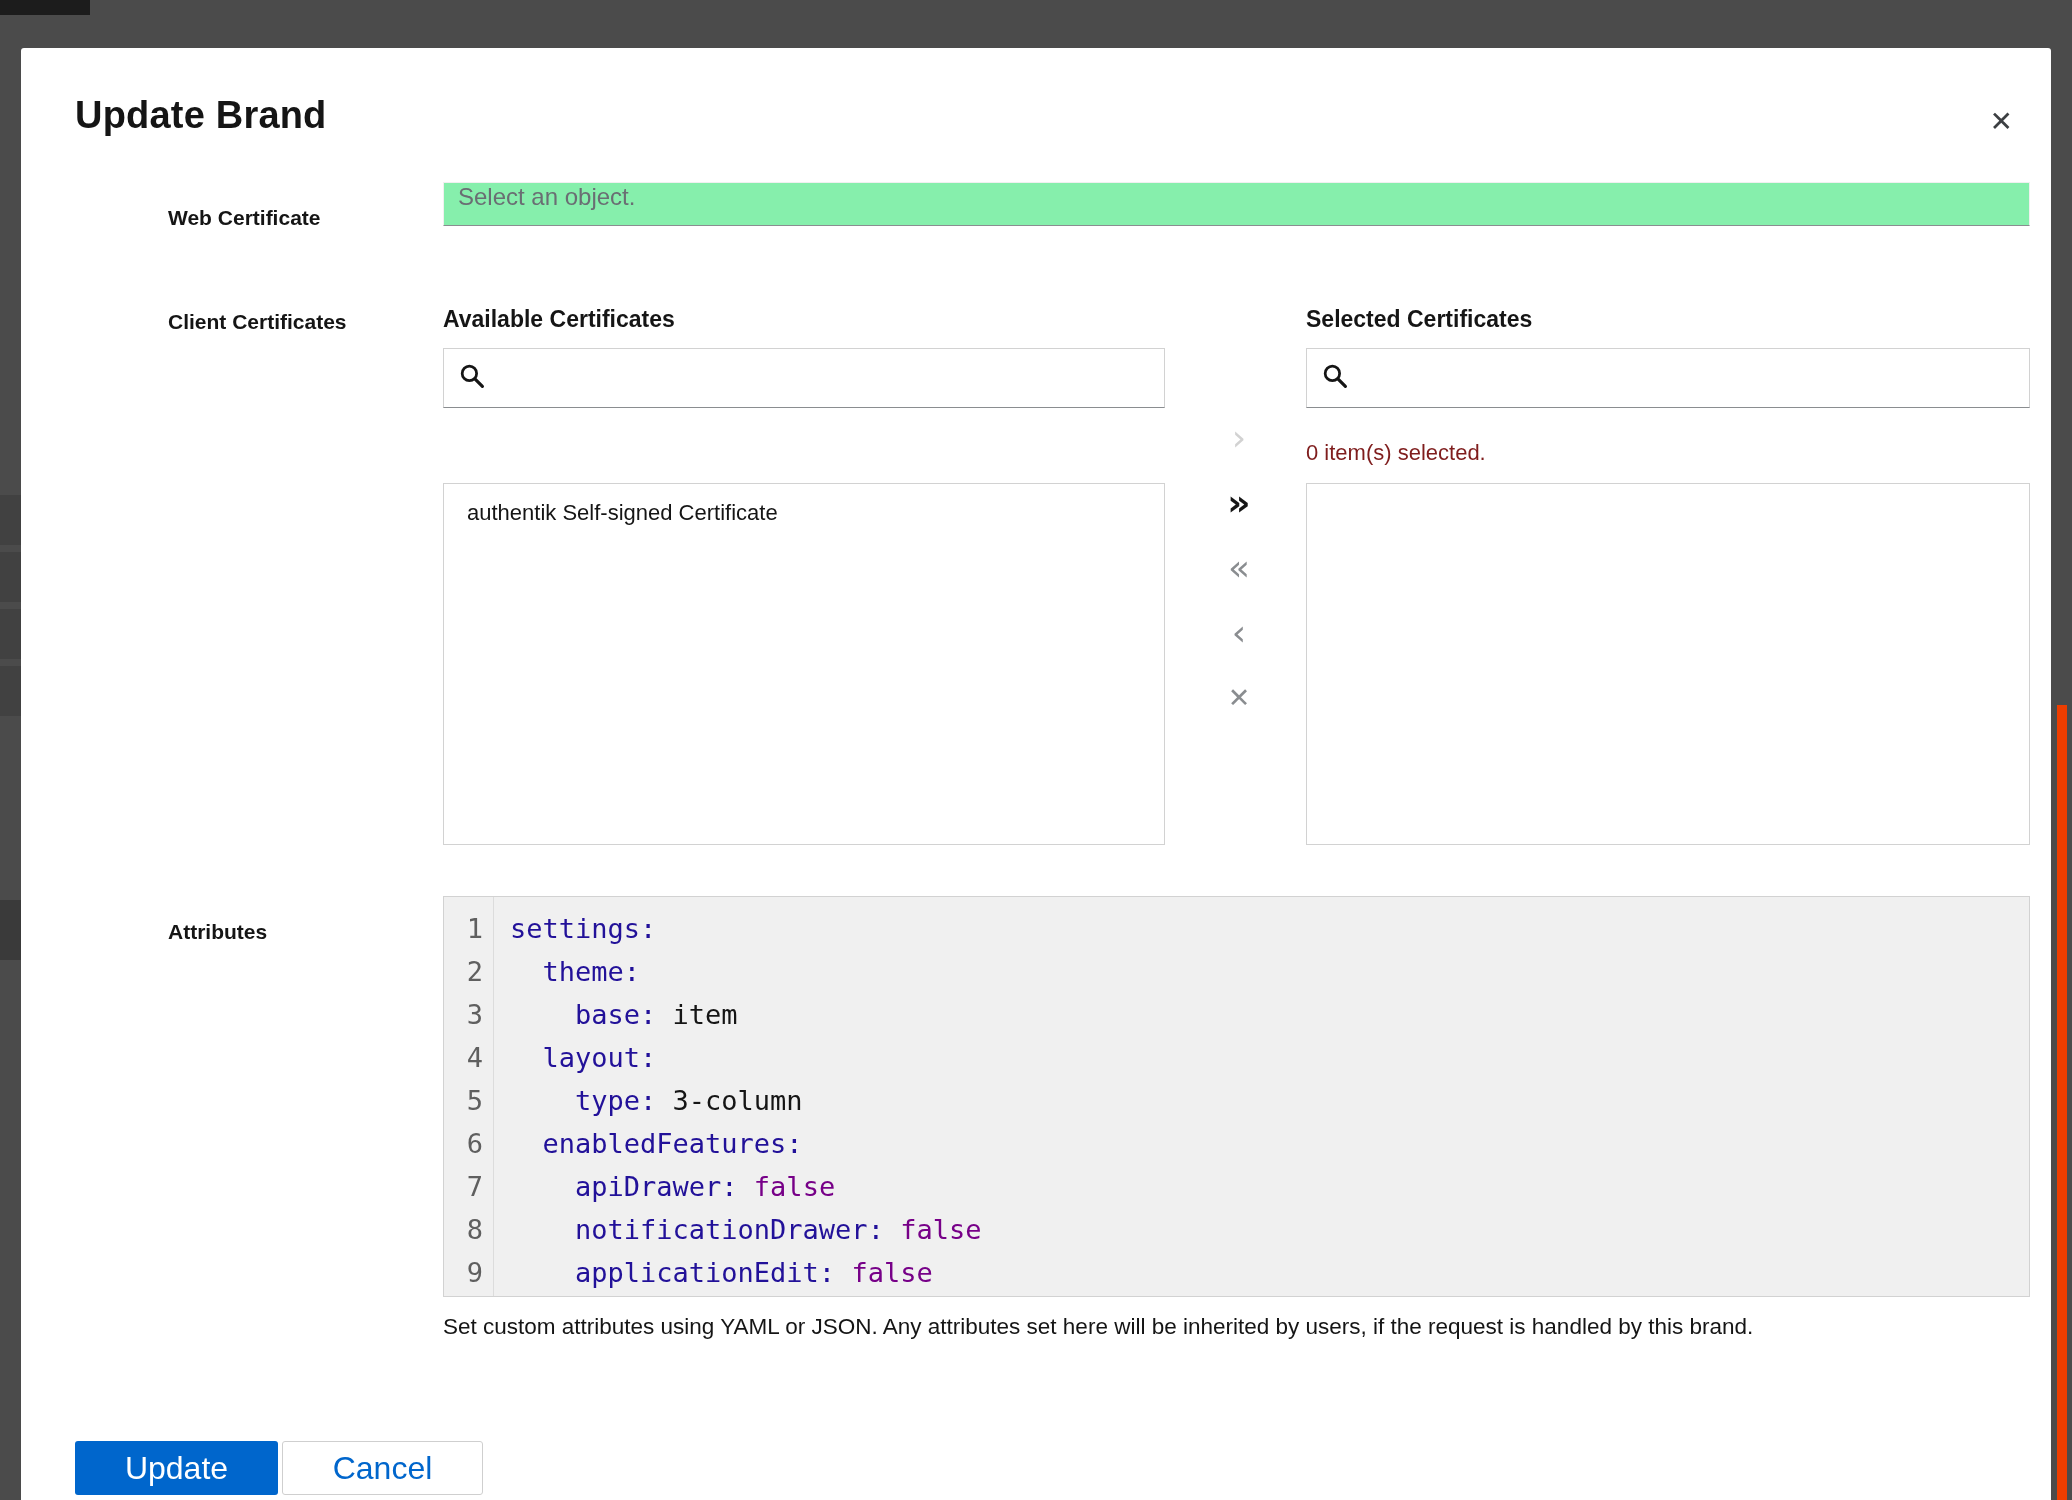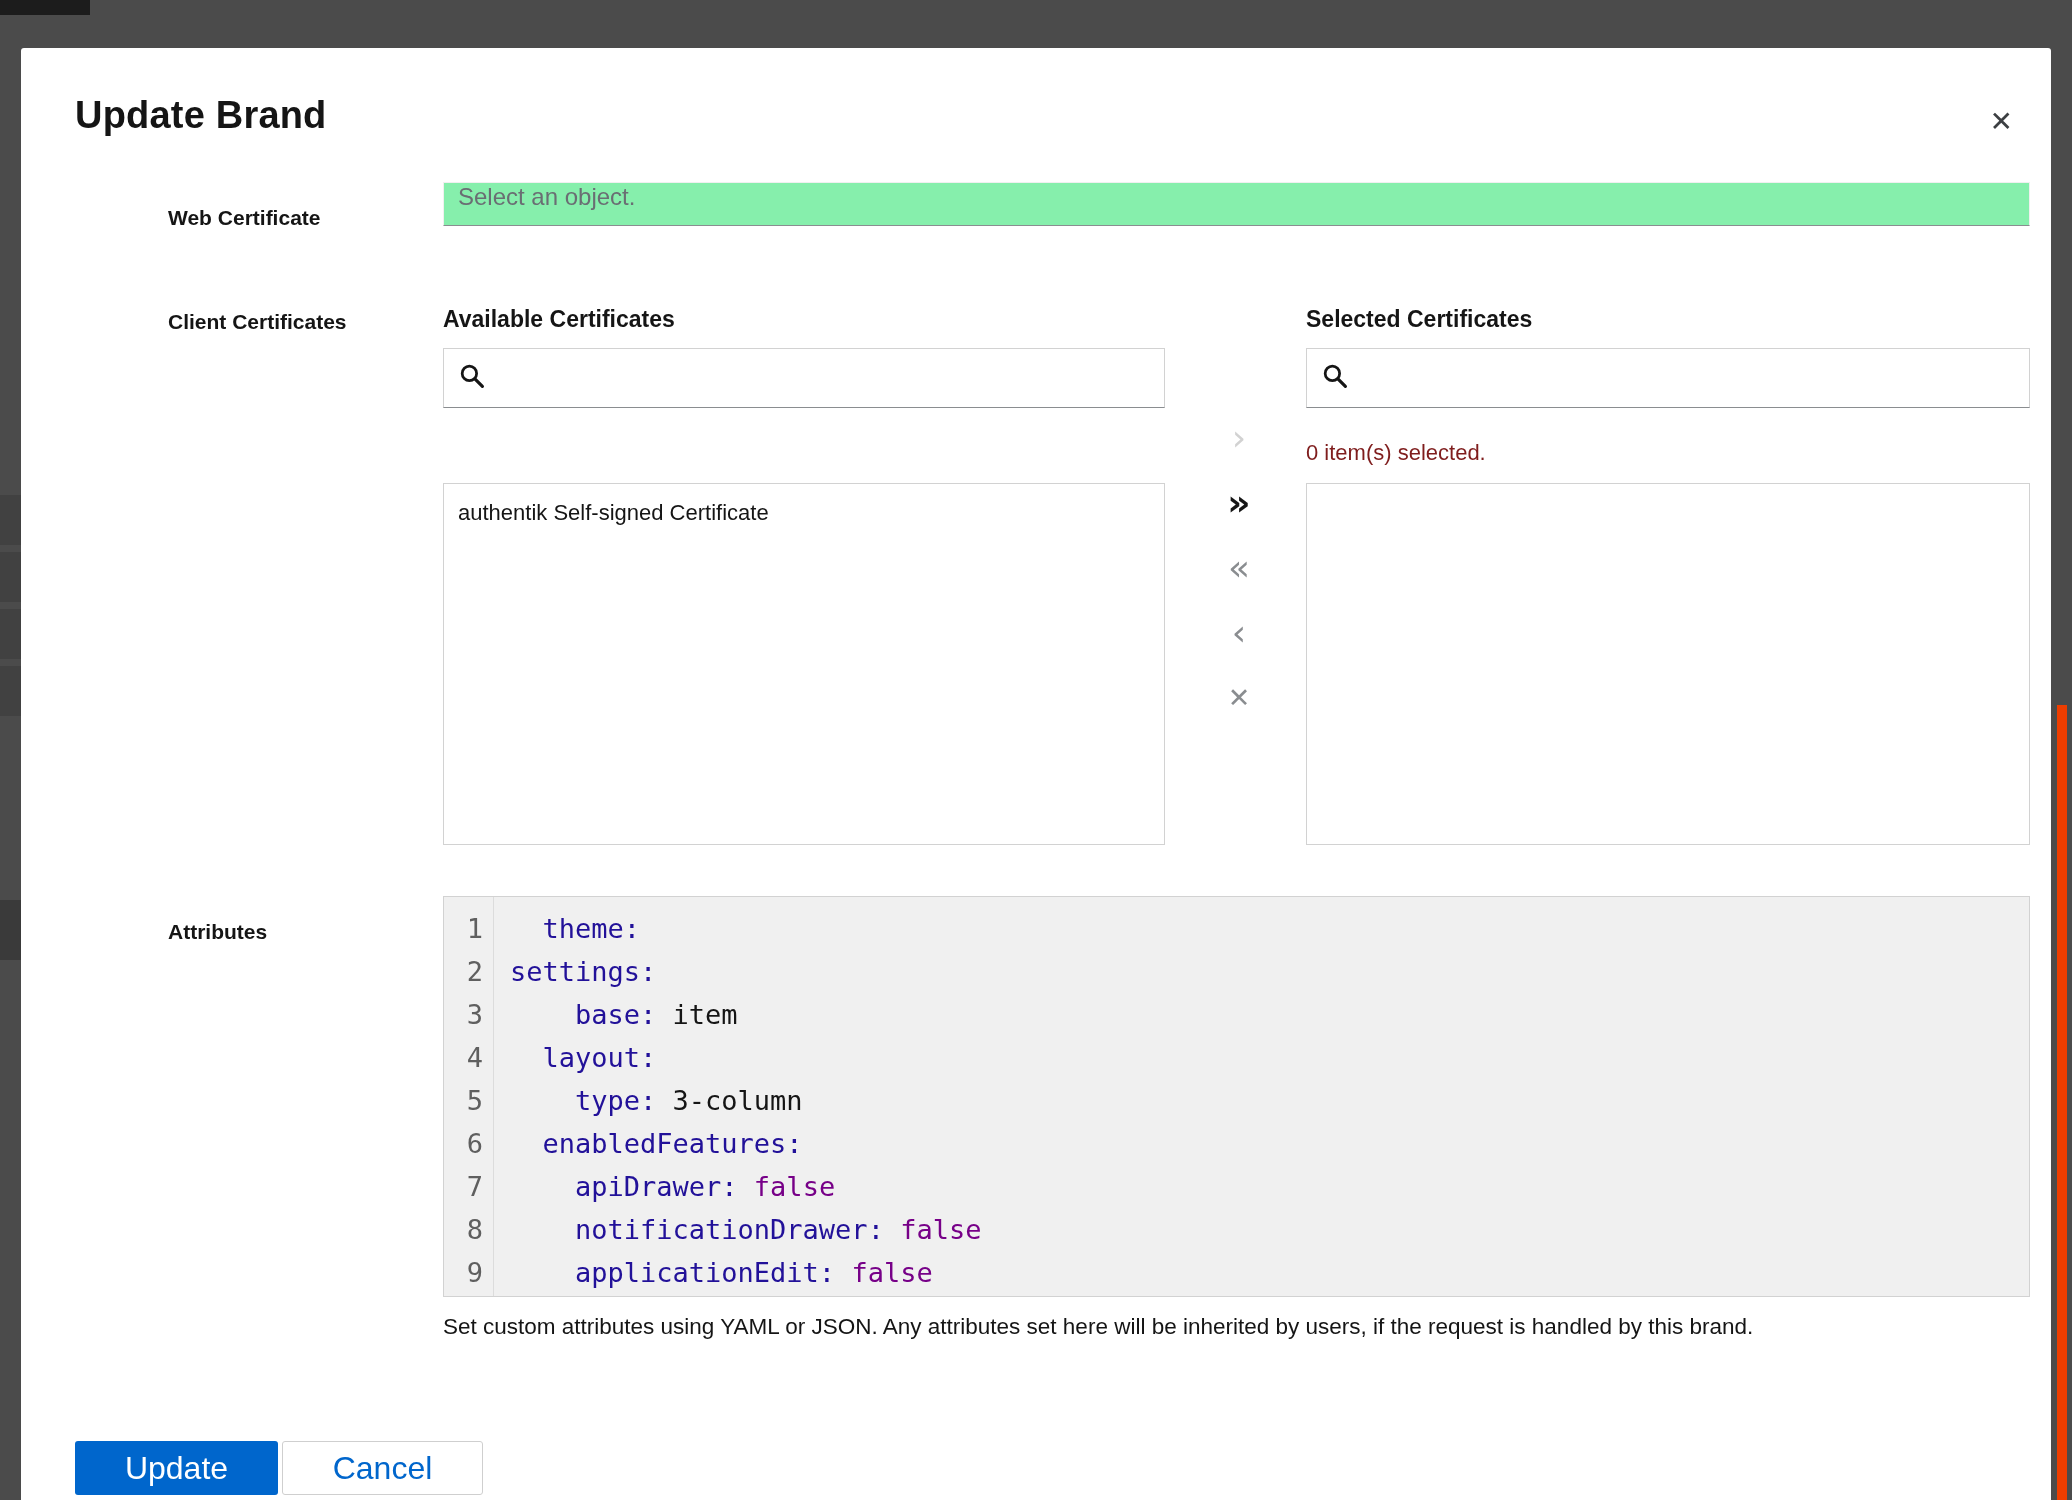--- a/index.html
+++ b/index.html
@@ -34,21 +34,21 @@
   .dual-title{position:absolute;font-size:23px;font-weight:700;}
   #avail-title{left:422px;top:258px;}
   #sel-title{left:1285px;top:258px;}
   .search{position:absolute;top:300px;height:60px;box-sizing:border-box;background:#fff;
     border:1px solid #d2d2d2;border-bottom:1px solid #8a8d90;display:flex;align-items:center;padding:0 15px;gap:12px;}
   #search-avail{left:422px;width:722px;}
   #search-sel{left:1285px;width:724px;}
   .search svg{width:26px;height:26px;flex:none;}
   .search input{border:none;outline:none;flex:1;font-size:23px;font-family:inherit;color:#151515;background:transparent;}
   .sel-status{position:absolute;left:1285px;top:392px;font-size:22px;color:#7f1d1d;}
-  .listbox{position:absolute;box-sizing:border-box;background:#fff;border:1px solid #d2d2d2;padding:8px 0;overflow:hidden;}
+  .listbox{position:absolute;box-sizing:border-box;background:#fff;border:1px solid #d2d2d2;padding:8px 9px;overflow:hidden;}
   #list-avail{left:422px;top:435px;width:722px;height:362px;}
   #list-sel{left:1285px;top:435px;width:724px;height:362px;}
   .list-item{padding:8px 14px;font-size:22px;cursor:pointer;}
   .transfer{position:absolute;left:1176px;top:368px;width:84px;display:flex;flex-direction:column;align-items:center;gap:21px;}
   .transfer button{background:none;border:none;padding:0;height:44px;width:60px;
     font-size:36px;line-height:44px;cursor:pointer;font-family:"DejaVu Sans",sans-serif;}
   .transfer button.glyph-x{font-size:27px;}
   .tone-light{color:#d2d2d2;}
   .tone-mid{color:#8a8d90;}
   .tone-dark{color:#151515;font-weight:700;}
@@ -141,22 +141,22 @@
         <div>2</div>
         <div>3</div>
         <div>4</div>
         <div>5</div>
         <div>6</div>
         <div>7</div>
         <div>8</div>
         <div>9</div>
       </div>
     <div class="code-pane">
+        <div class="code-line"><span class="tok-key">settings:</span></div>
         <div class="code-line"><span class="tok-plain">  </span><span class="tok-key">theme:</span></div>
-        <div class="code-line"><span class="tok-key">settings:</span></div>
         <div class="code-line"><span class="tok-plain">    </span><span class="tok-key">base:</span><span class="tok-plain"> item</span></div>
         <div class="code-line"><span class="tok-plain">  </span><span class="tok-key">layout:</span></div>
         <div class="code-line"><span class="tok-plain">    </span><span class="tok-key">type:</span><span class="tok-plain"> 3-column</span></div>
         <div class="code-line"><span class="tok-plain">  </span><span class="tok-key">enabledFeatures:</span></div>
         <div class="code-line"><span class="tok-plain">    </span><span class="tok-key">apiDrawer:</span><span class="tok-plain"> </span><span class="tok-atom">false</span></div>
         <div class="code-line"><span class="tok-plain">    </span><span class="tok-key">notificationDrawer:</span><span class="tok-plain"> </span><span class="tok-atom">false</span></div>
         <div class="code-line"><span class="tok-plain">    </span><span class="tok-key">applicationEdit:</span><span class="tok-plain"> </span><span class="tok-atom">false</span></div>
       </div>
   </div>
   <div class="helper">Set custom attributes using YAML or JSON. Any attributes set here will be inherited by users, if the request is handled by this brand.</div>

